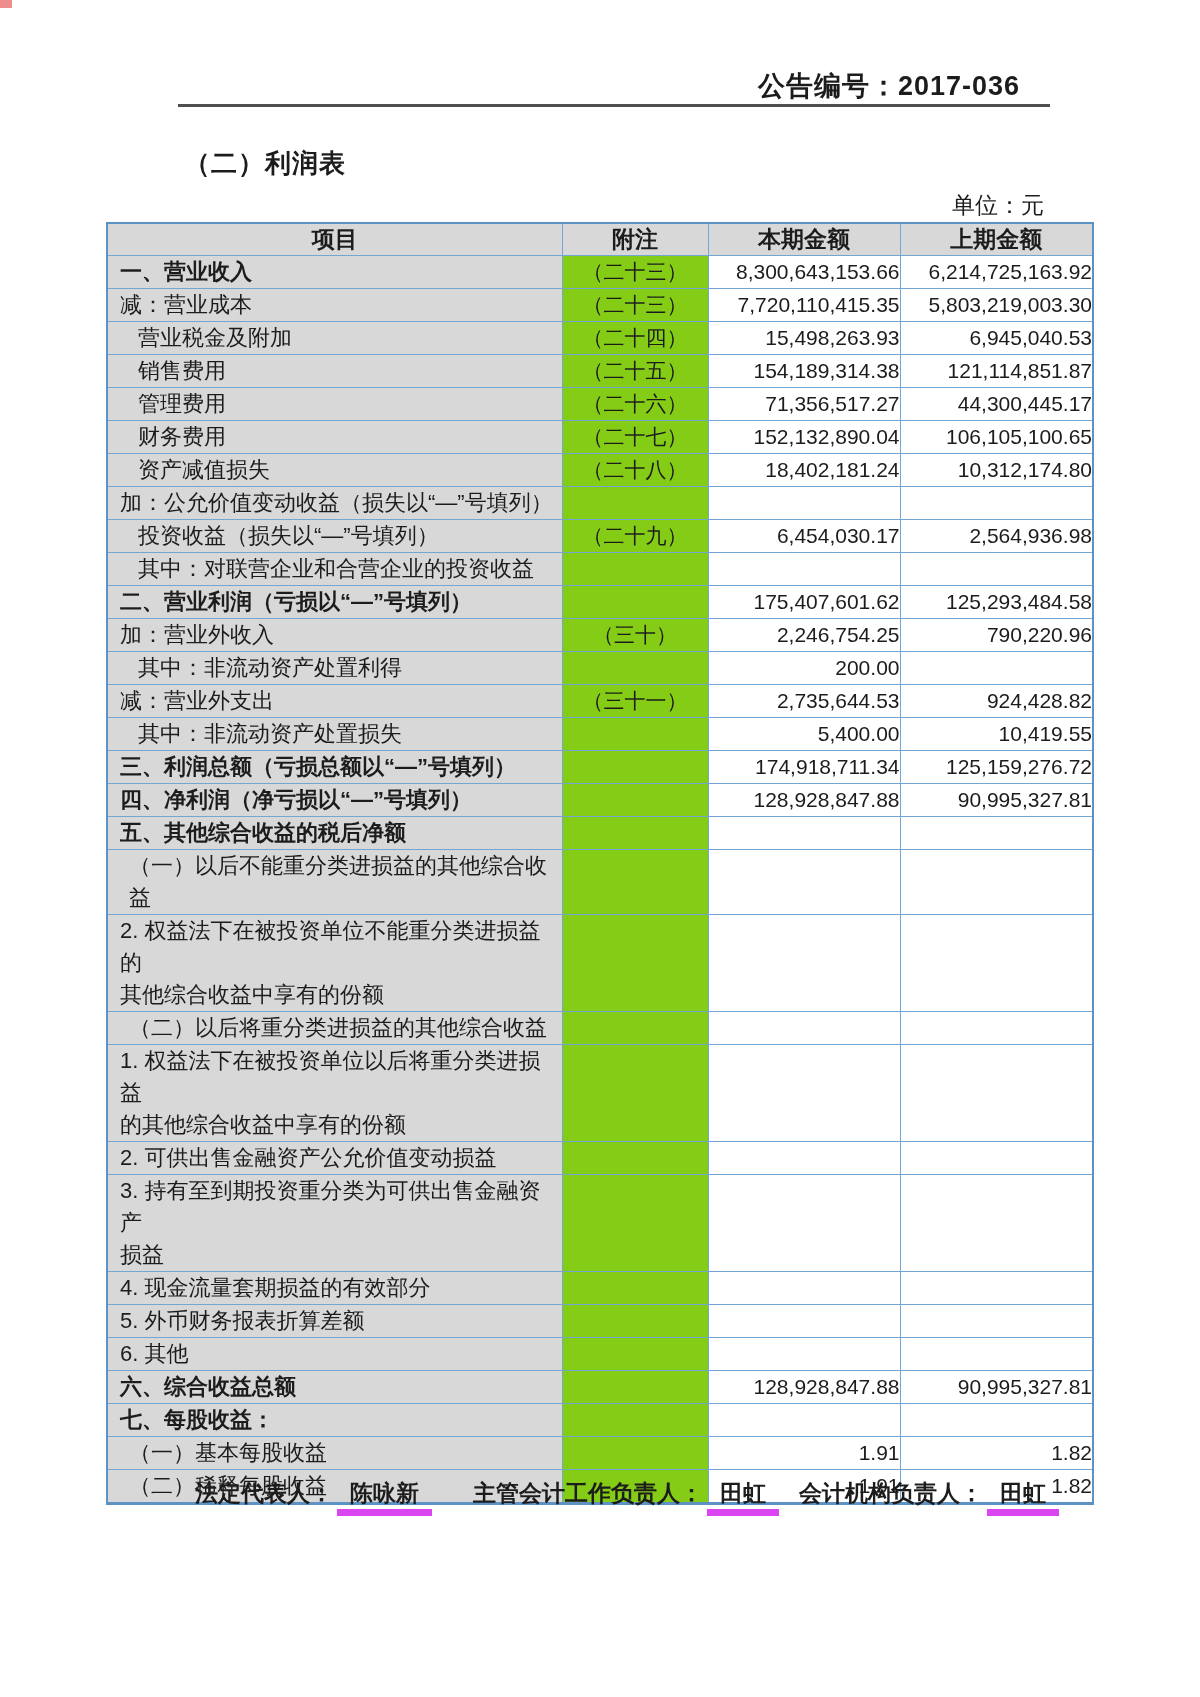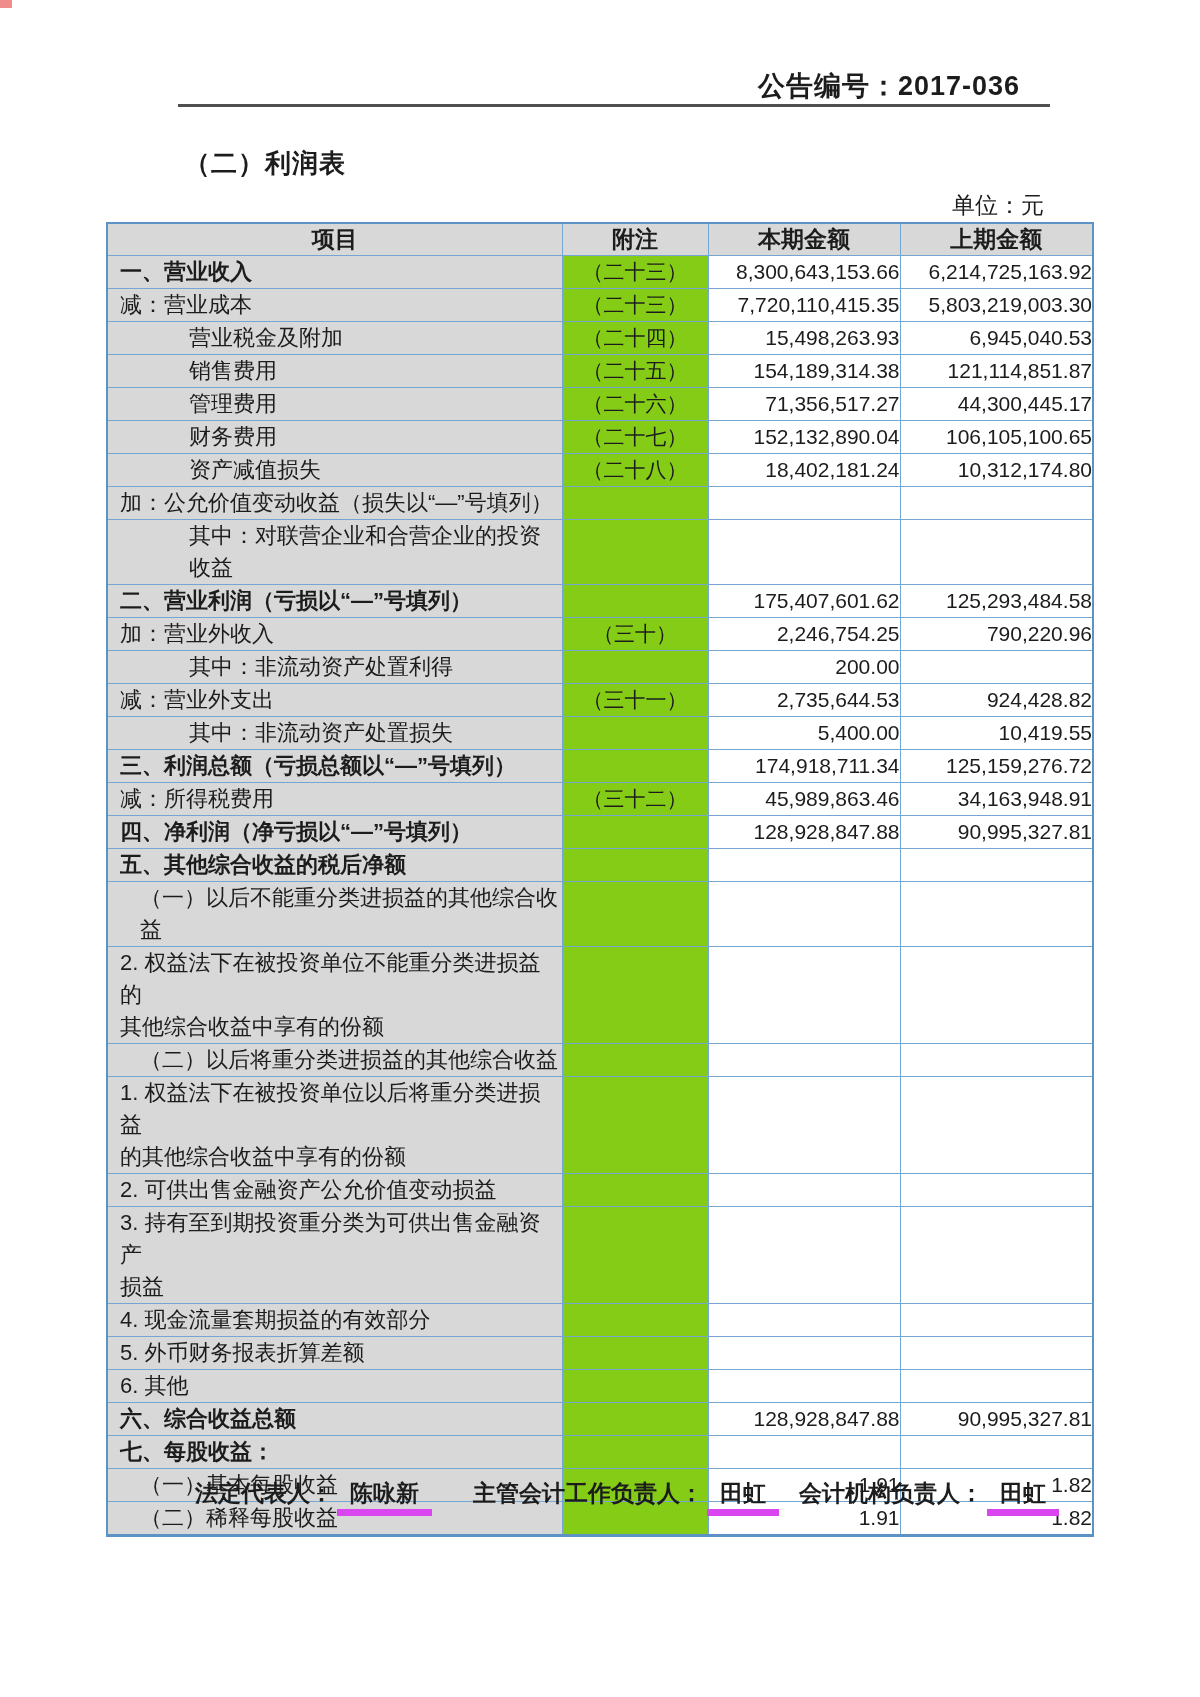--- a/index.html
+++ b/index.html
@@ -25,22 +25,22 @@
   table.fin th{
     background:#d8d8d8;font-size:23px;font-weight:bold;height:31px;text-align:center;
   }
   tr.row{height:32px;}
   tr.row.tall{height:67px;}
   .c-label{
     background:#d8d8d8;font-size:22px;text-align:left;
     line-height:32px;white-space:pre-line;
   }
   .c-label.ind0{padding-left:12px;}
-  .c-label.ind1{padding-left:32px;}
-  .c-label.ind2{padding-left:81px;margin-left:27px;}
+  .c-label.ind1{padding-left:21px;}
+  .c-label.ind2{padding-left:30px;margin-left:27px;}
   .c-label.b{font-weight:bold;}
   .c-note{background:#84cc16;font-size:21px;text-align:center;}
   .c-num{background:#ffffff;font-size:21px;text-align:right;padding-right:12px;}
   .footer{position:absolute;left:106px;top:1478px;width:1060px;height:40px;font-size:23px;font-weight:600;}
   .footer .f-item{position:absolute;top:0;white-space:nowrap;}
   .f-item.p1{left:89px;}
   .f-item.p2{left:367px;}
   .f-item.p3{left:693px;}
   .sig-name{display:inline-block;border-bottom:7px solid #d946ef;padding:0 13px;margin-left:4px;}
 </style>
@@ -113,20 +113,26 @@
         <td class="c-num">18,402,181.24</td>
         <td class="c-num">10,312,174.80</td>
       </tr>
       <tr class="row">
         <td class="c-label ind0">加：公允价值变动收益（损失以“—”号填列）</td>
         <td class="c-note"></td>
         <td class="c-num"></td>
         <td class="c-num"></td>
       </tr>
       <tr class="row">
+        <td class="c-label ind2">投资收益（损失以“—”号填列）</td>
+        <td class="c-note">（二十九）</td>
+        <td class="c-num">6,454,030.17</td>
+        <td class="c-num">2,564,936.98</td>
+      </tr>
+      <tr class="row">
         <td class="c-label ind2">其中：对联营企业和合营企业的投资收益</td>
         <td class="c-note"></td>
         <td class="c-num"></td>
         <td class="c-num"></td>
       </tr>
       <tr class="row">
         <td class="c-label ind0 b">二、营业利润（亏损以“—”号填列）</td>
         <td class="c-note"></td>
         <td class="c-num">175,407,601.62</td>
         <td class="c-num">125,293,484.58</td>
@@ -153,26 +159,20 @@
         <td class="c-label ind2">其中：非流动资产处置损失</td>
         <td class="c-note"></td>
         <td class="c-num">5,400.00</td>
         <td class="c-num">10,419.55</td>
       </tr>
       <tr class="row">
         <td class="c-label ind0 b">三、利润总额（亏损总额以“—”号填列）</td>
         <td class="c-note"></td>
         <td class="c-num">174,918,711.34</td>
         <td class="c-num">125,159,276.72</td>
-      </tr>
-      <tr class="row">
-        <td class="c-label ind0">减：所得税费用</td>
-        <td class="c-note">（三十二）</td>
-        <td class="c-num">45,989,863.46</td>
-        <td class="c-num">34,163,948.91</td>
       </tr>
       <tr class="row">
         <td class="c-label ind0 b">四、净利润（净亏损以“—”号填列）</td>
         <td class="c-note"></td>
         <td class="c-num">128,928,847.88</td>
         <td class="c-num">90,995,327.81</td>
       </tr>
       <tr class="row">
         <td class="c-label ind0 b">五、其他综合收益的税后净额</td>
         <td class="c-note"></td>

